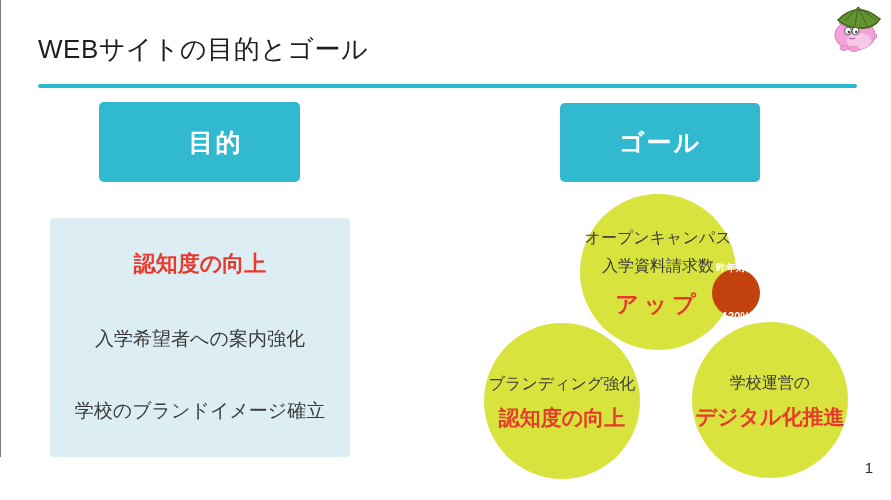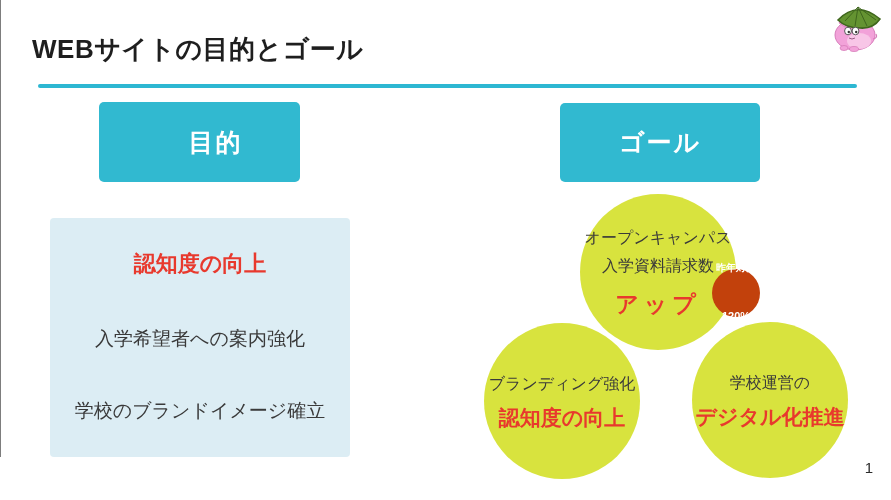--- a/index.html
+++ b/index.html
@@ -13,23 +13,23 @@
     overflow: hidden;
   }
   .left-edge {
     position: absolute;
     left: 0; top: 0;
     width: 1px; height: 457px;
     background: rgba(55,55,55,0.65);
   }
   .title {
     position: absolute;
-    left: 32px; top: 32px;
+    left: 38px; top: 32px;
     font-size: 26px;
-    font-weight: 700;
+    font-weight: 400;
     color: #1e1e1e;
     letter-spacing: 0.5px;
     white-space: nowrap;
   }
   .title-underline {
     position: absolute;
     left: 38px; top: 84px;
     width: 819px; height: 4px;
     background: #2db7d2;
     border-radius: 2px;

